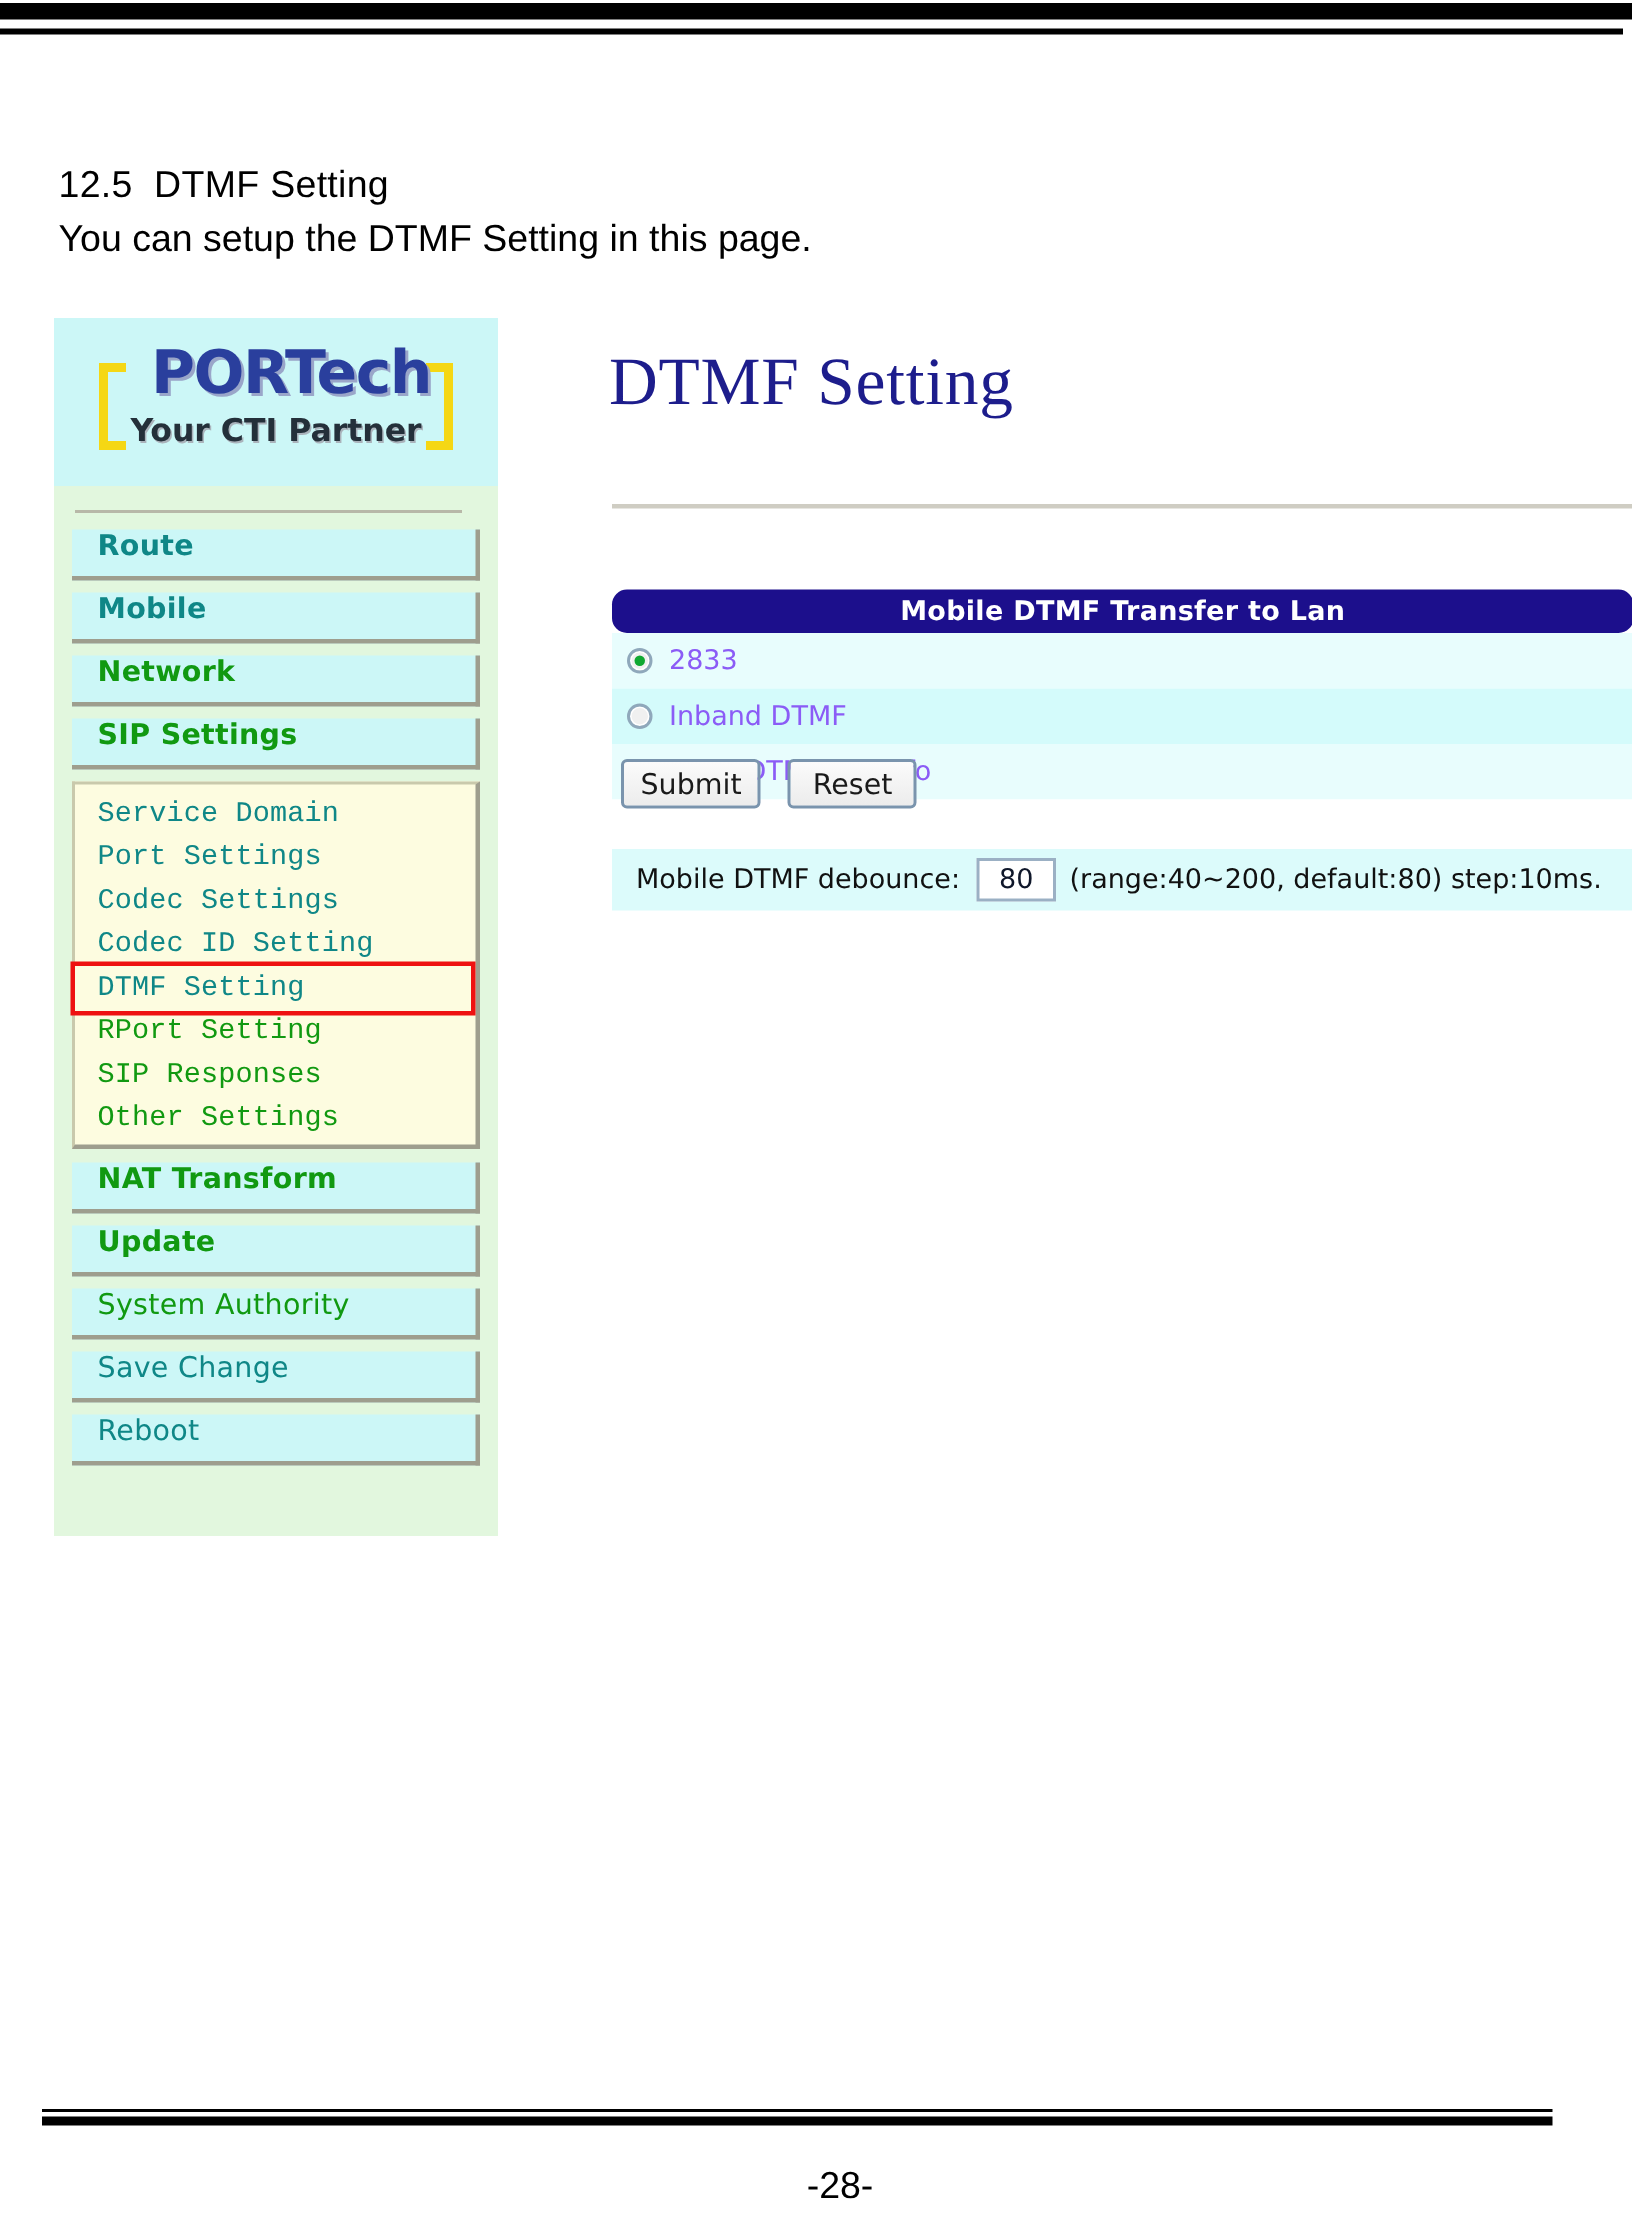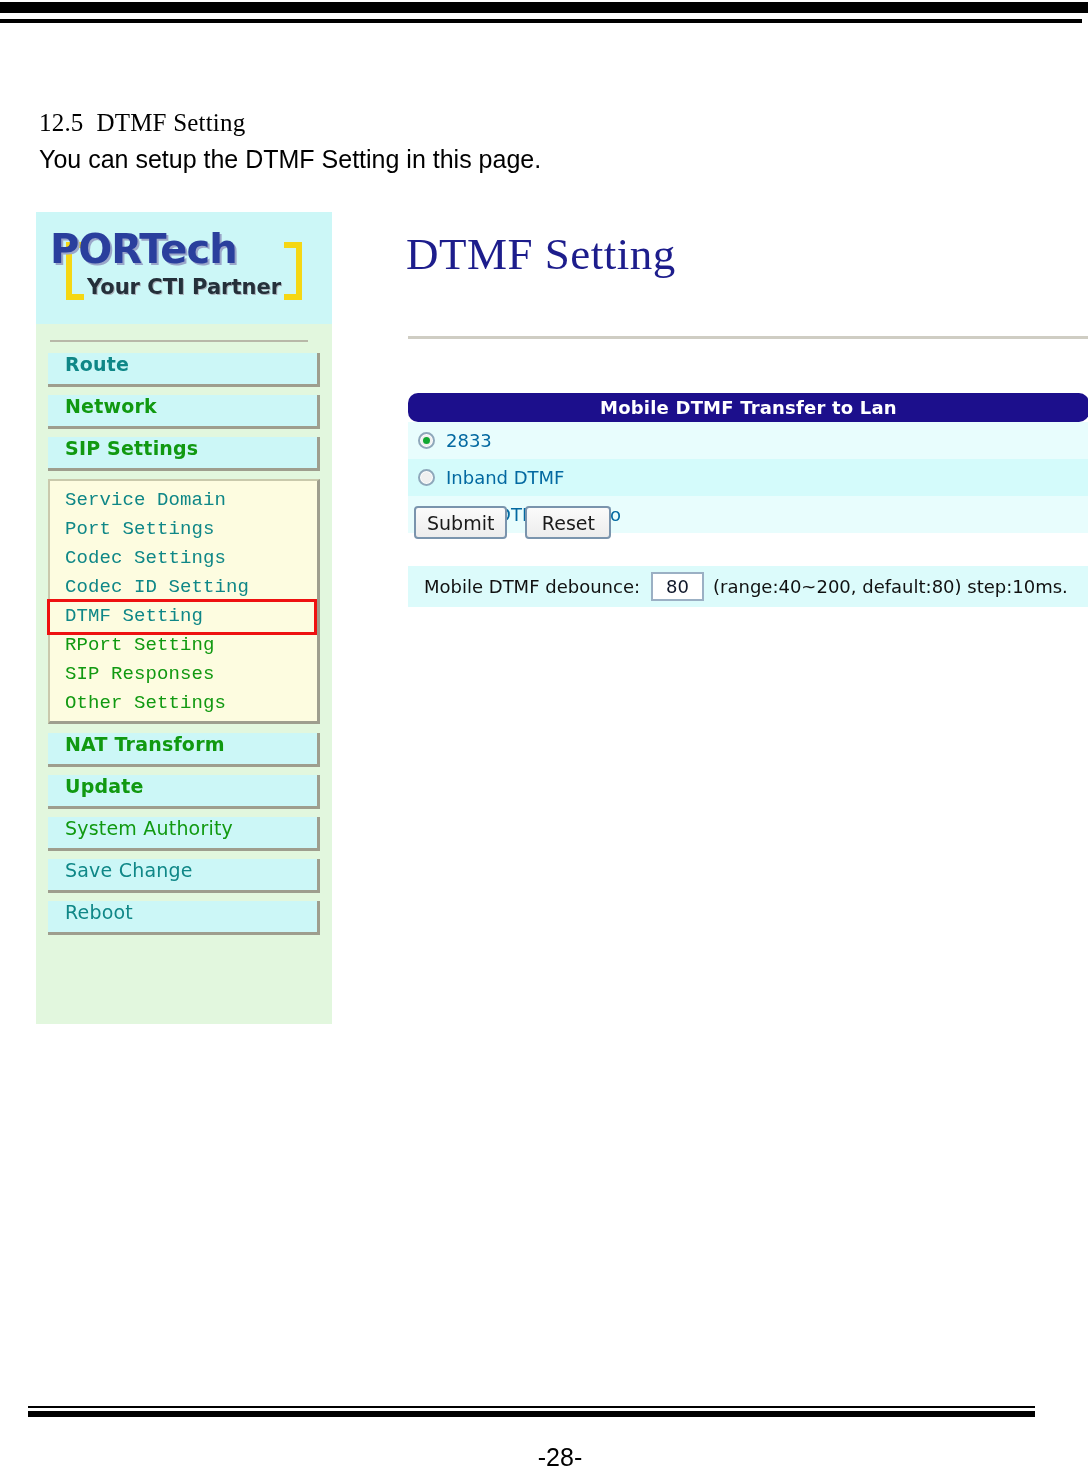--- a/index.html
+++ b/index.html
@@ -51,21 +51,20 @@
   }
 
   
   .doc-heading {
     position: absolute;
     left: 39px; top: 109px;
     font-size: 25px;
     color: #000;
     letter-spacing: 0.2px;
     white-space: pre;
-    font-family: Liberation Serif, serif;
   }
   .doc-subheading {
     position: absolute;
     left: 39px; top: 145px;
     font-size: 25px;
     color: #000;
     white-space: pre;
   }
 
   
@@ -99,23 +98,23 @@
   .logo-bracket-left, .logo-bracket-right {
     position: absolute;
     top: 22px;
     width: 18px; height: 58px;
     border: 6px solid #f5d714;
   }
   .logo-bracket-left { left: 16px; border-right: none; }
   .logo-bracket-right { right: 16px; border-left: none; }
   .logo-word {
     position: absolute;
-    left: 0; top: 6px;
+    left: 10px; top: 6px;
     width: 268px;
-    text-align: left;
+    text-align: center;
     font-family: "DejaVu Sans", sans-serif;
     font-weight: bold;
     font-size: 40px;
     color: #2a3f9d;
     letter-spacing: -1px;
     text-shadow: 2px 2px 0 #9aa6c9;
   }
   .logo-tag {
     position: absolute;
     left: 0; top: 55px;
@@ -231,21 +230,21 @@
     border-radius: 10px;
   }
 
   .radio-row {
     height: 37px;
     display: flex;
     align-items: center;
     padding-left: 10px;
     font-family: "DejaVu Sans", sans-serif;
     font-size: 18px;
-    color: #0369a1;
+    color: #8b5cf6;
   }
   .row-a { background: #e8fdfd; }
   .row-b { background: #d4fbfb; }
 
   .radio {
     width: 17px; height: 17px;
     border-radius: 50%;
     border: 2px solid #8fa8bb;
     background: #f0f0f0;
     margin-right: 11px;
@@ -333,20 +332,23 @@
         <div class="logo-tag">Your CTI Partner</div>
       </div>
     </div>
 
     <div class="menu-wrap">
       <div class="menu-top-divider"></div>
 
       <div class="menu-item bold c-teal">
           <span>Route</span>
         </div>
+      <div class="menu-item bold c-teal">
+          <span>Mobile</span>
+        </div>
       <div class="menu-item bold c-green">
           <span>Network</span>
         </div>
       <div class="menu-item bold c-green">
           <span>SIP Settings</span>
         </div>
 
       <div class="submenu">
         <div class="submenu-item c-teal">
             <span>Service Domain</span>

